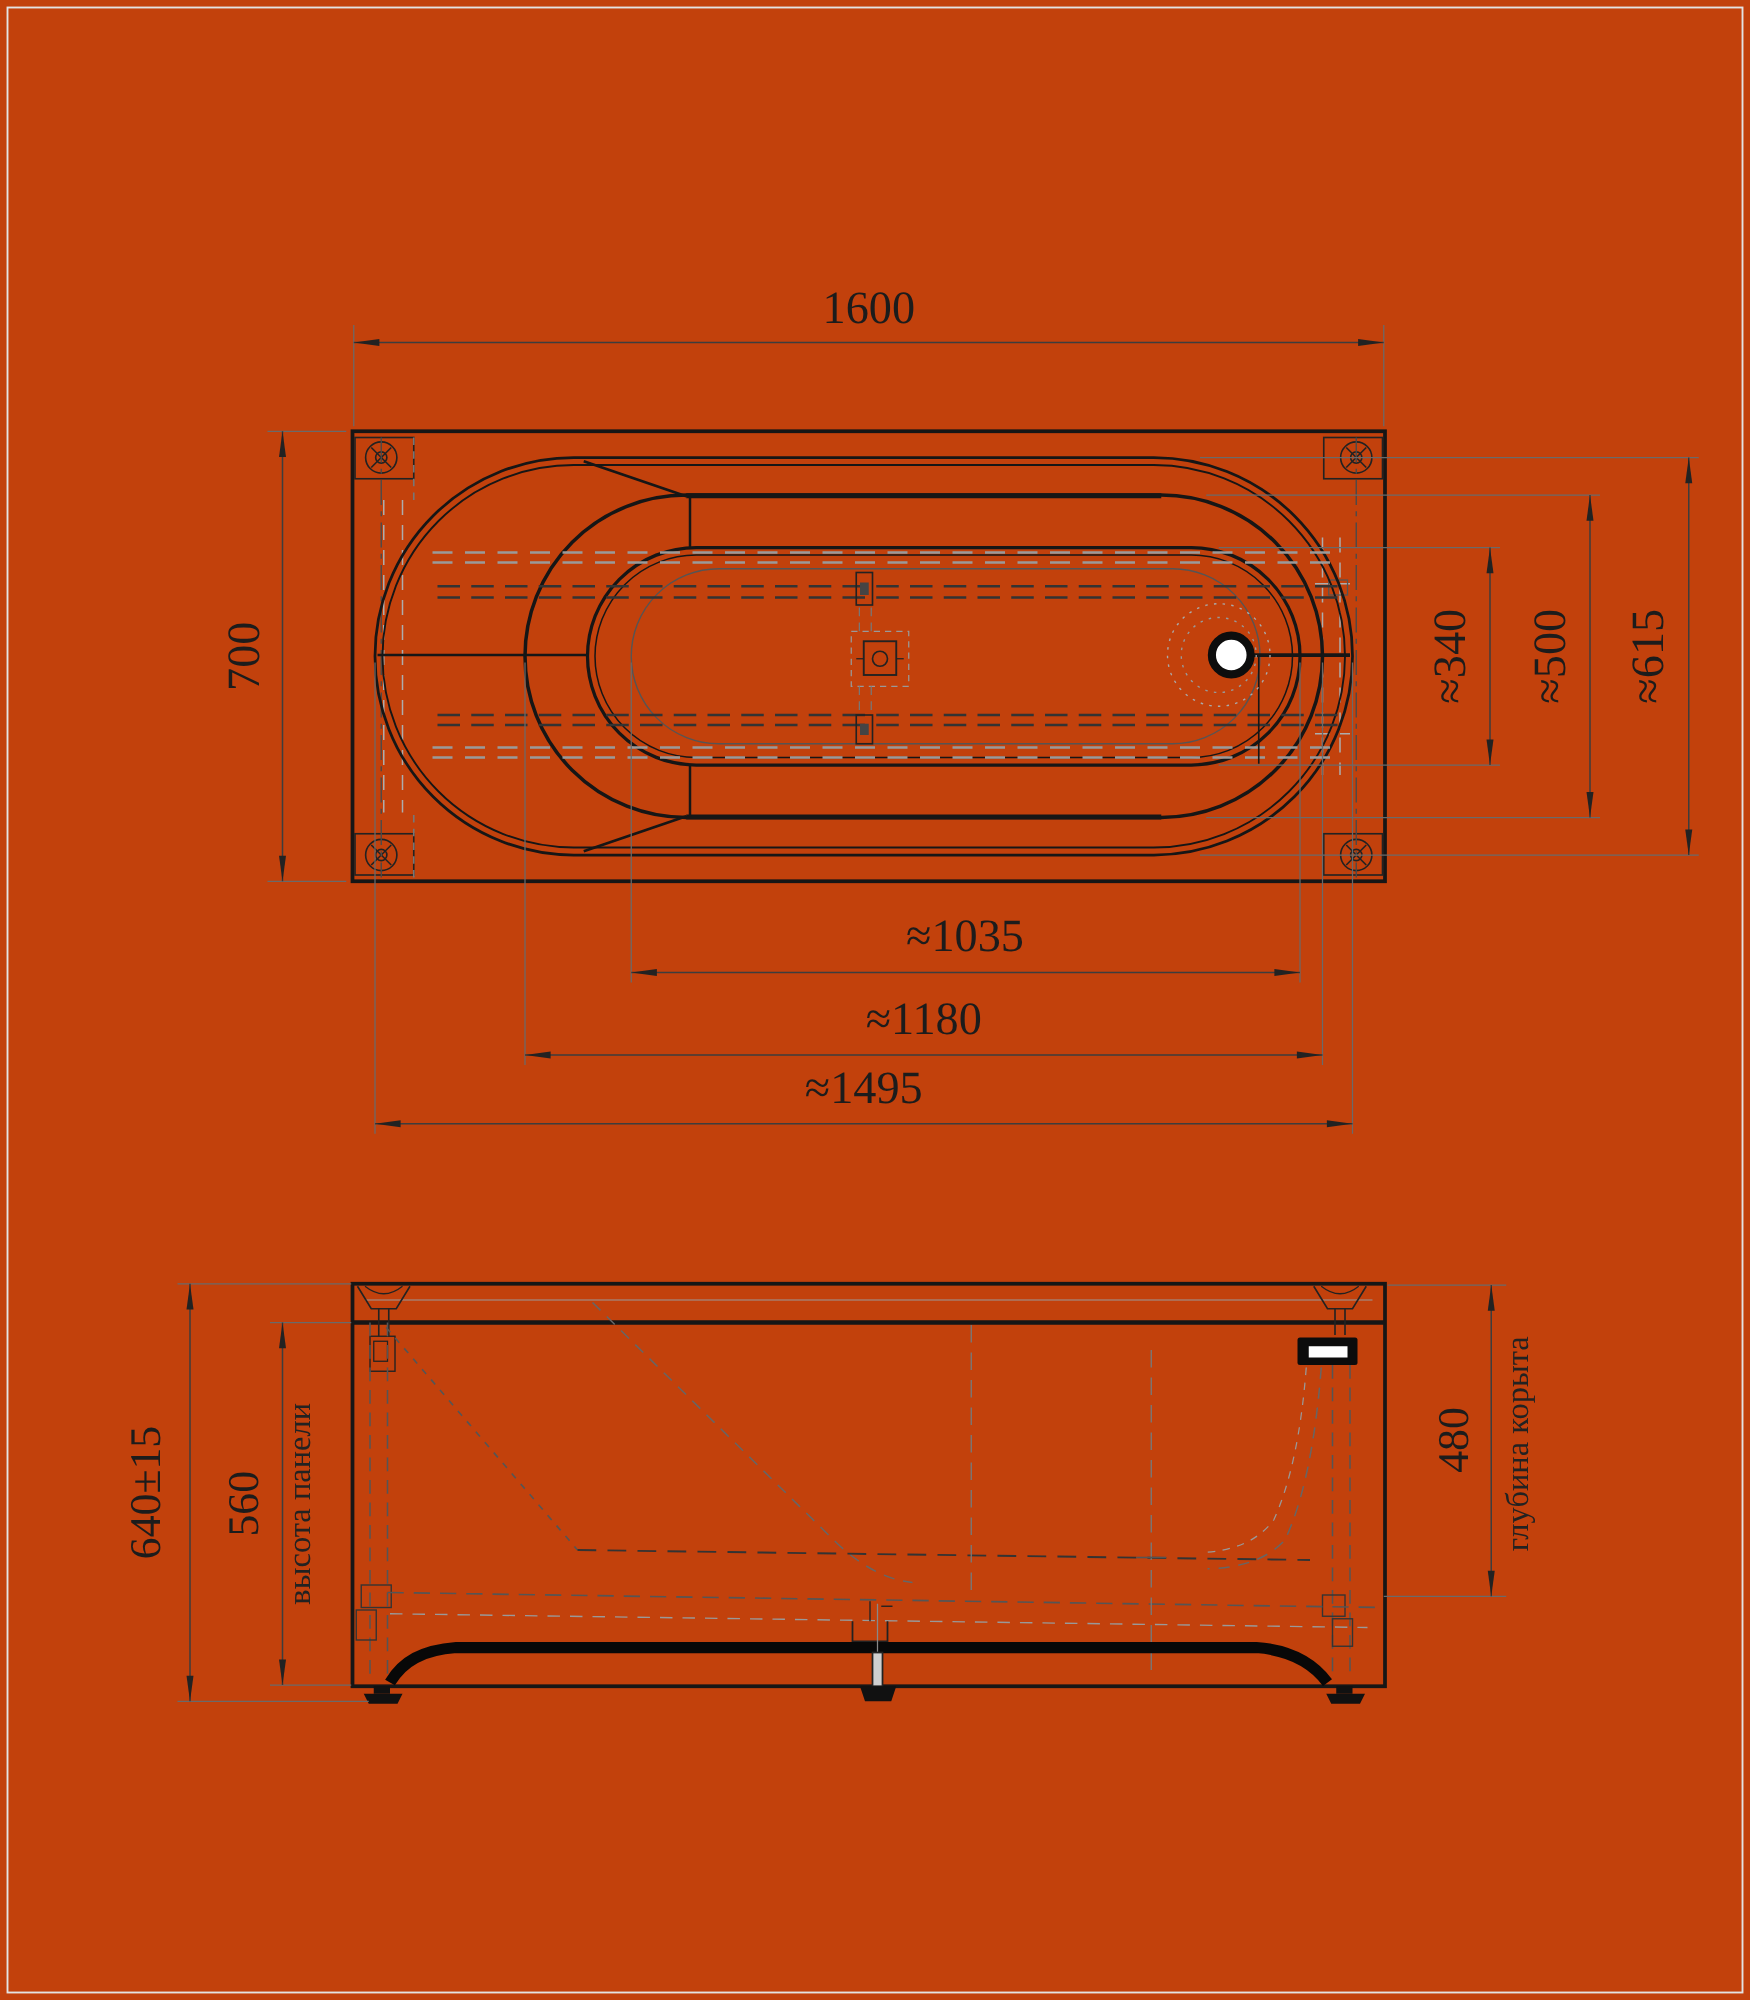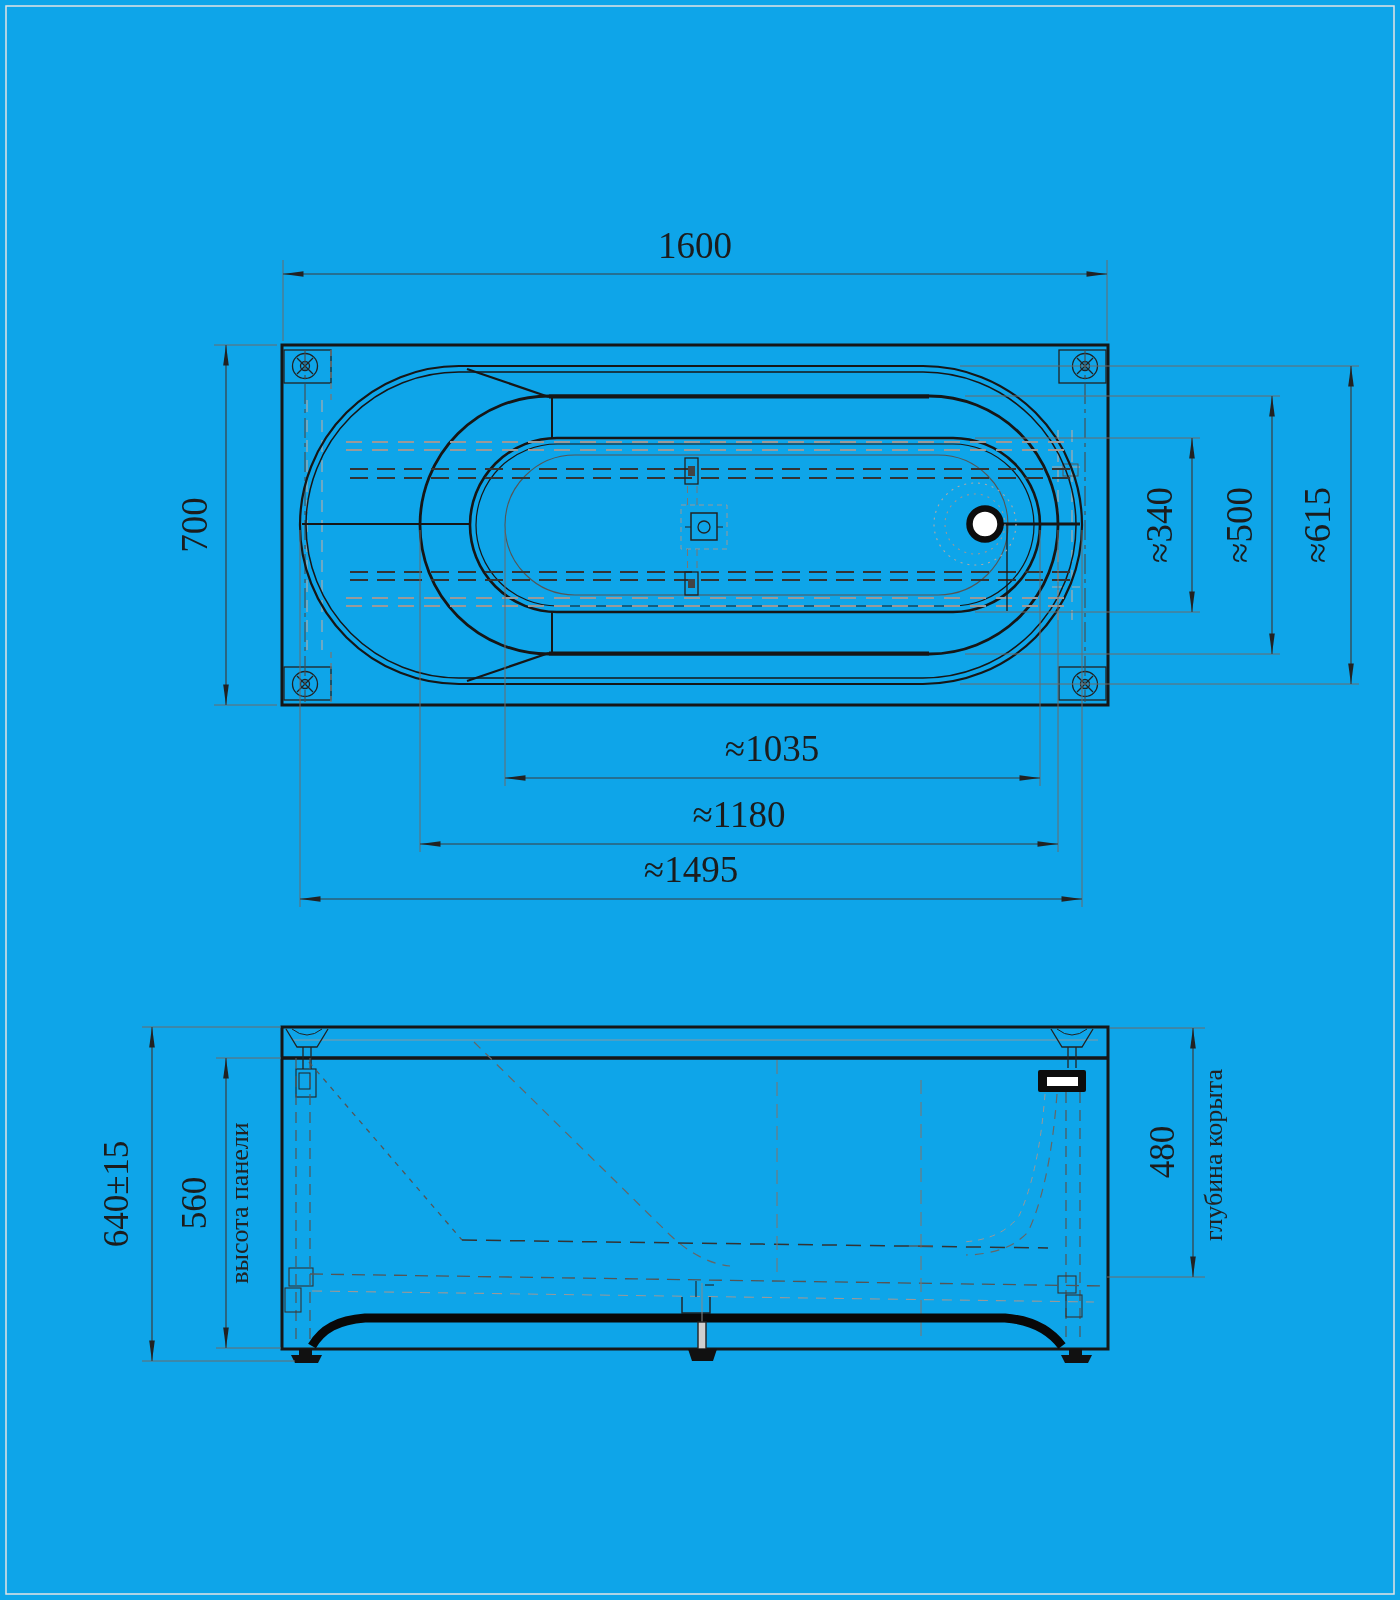--- a/index.html
+++ b/index.html
@@ -1,16 +1,16 @@
 <!DOCTYPE html>
 <html><head>
 <meta charset="utf-8">
 <style>
   html,body{margin:0;padding:0;background:#fff;}
-  .sheet{position:relative;width:1400px;height:1600px;background:#0ea5e9;overflow:hidden;}
+  .sheet{position:relative;width:1400px;height:1600px;background:#c2410c;overflow:hidden;}
   svg{display:block;}
   .dimtxt{font-family:"Liberation Serif","DejaVu Serif",serif;font-size:37px;fill:#1c1c1c;}
   .dimtxt2{font-family:"Liberation Serif","DejaVu Serif",serif;font-size:35px;fill:#1c1c1c;}
   .lbltxt{font-family:"Liberation Serif","DejaVu Serif",serif;font-size:26px;fill:#222;}
   .ln{stroke:#161616;fill:none;}
   .dim{stroke:#3d3d3d;stroke-width:1.2;fill:none;}
   .ext{stroke:#6a6a6a;stroke-width:1;fill:none;}
 </style>
 </head>
 <body>

